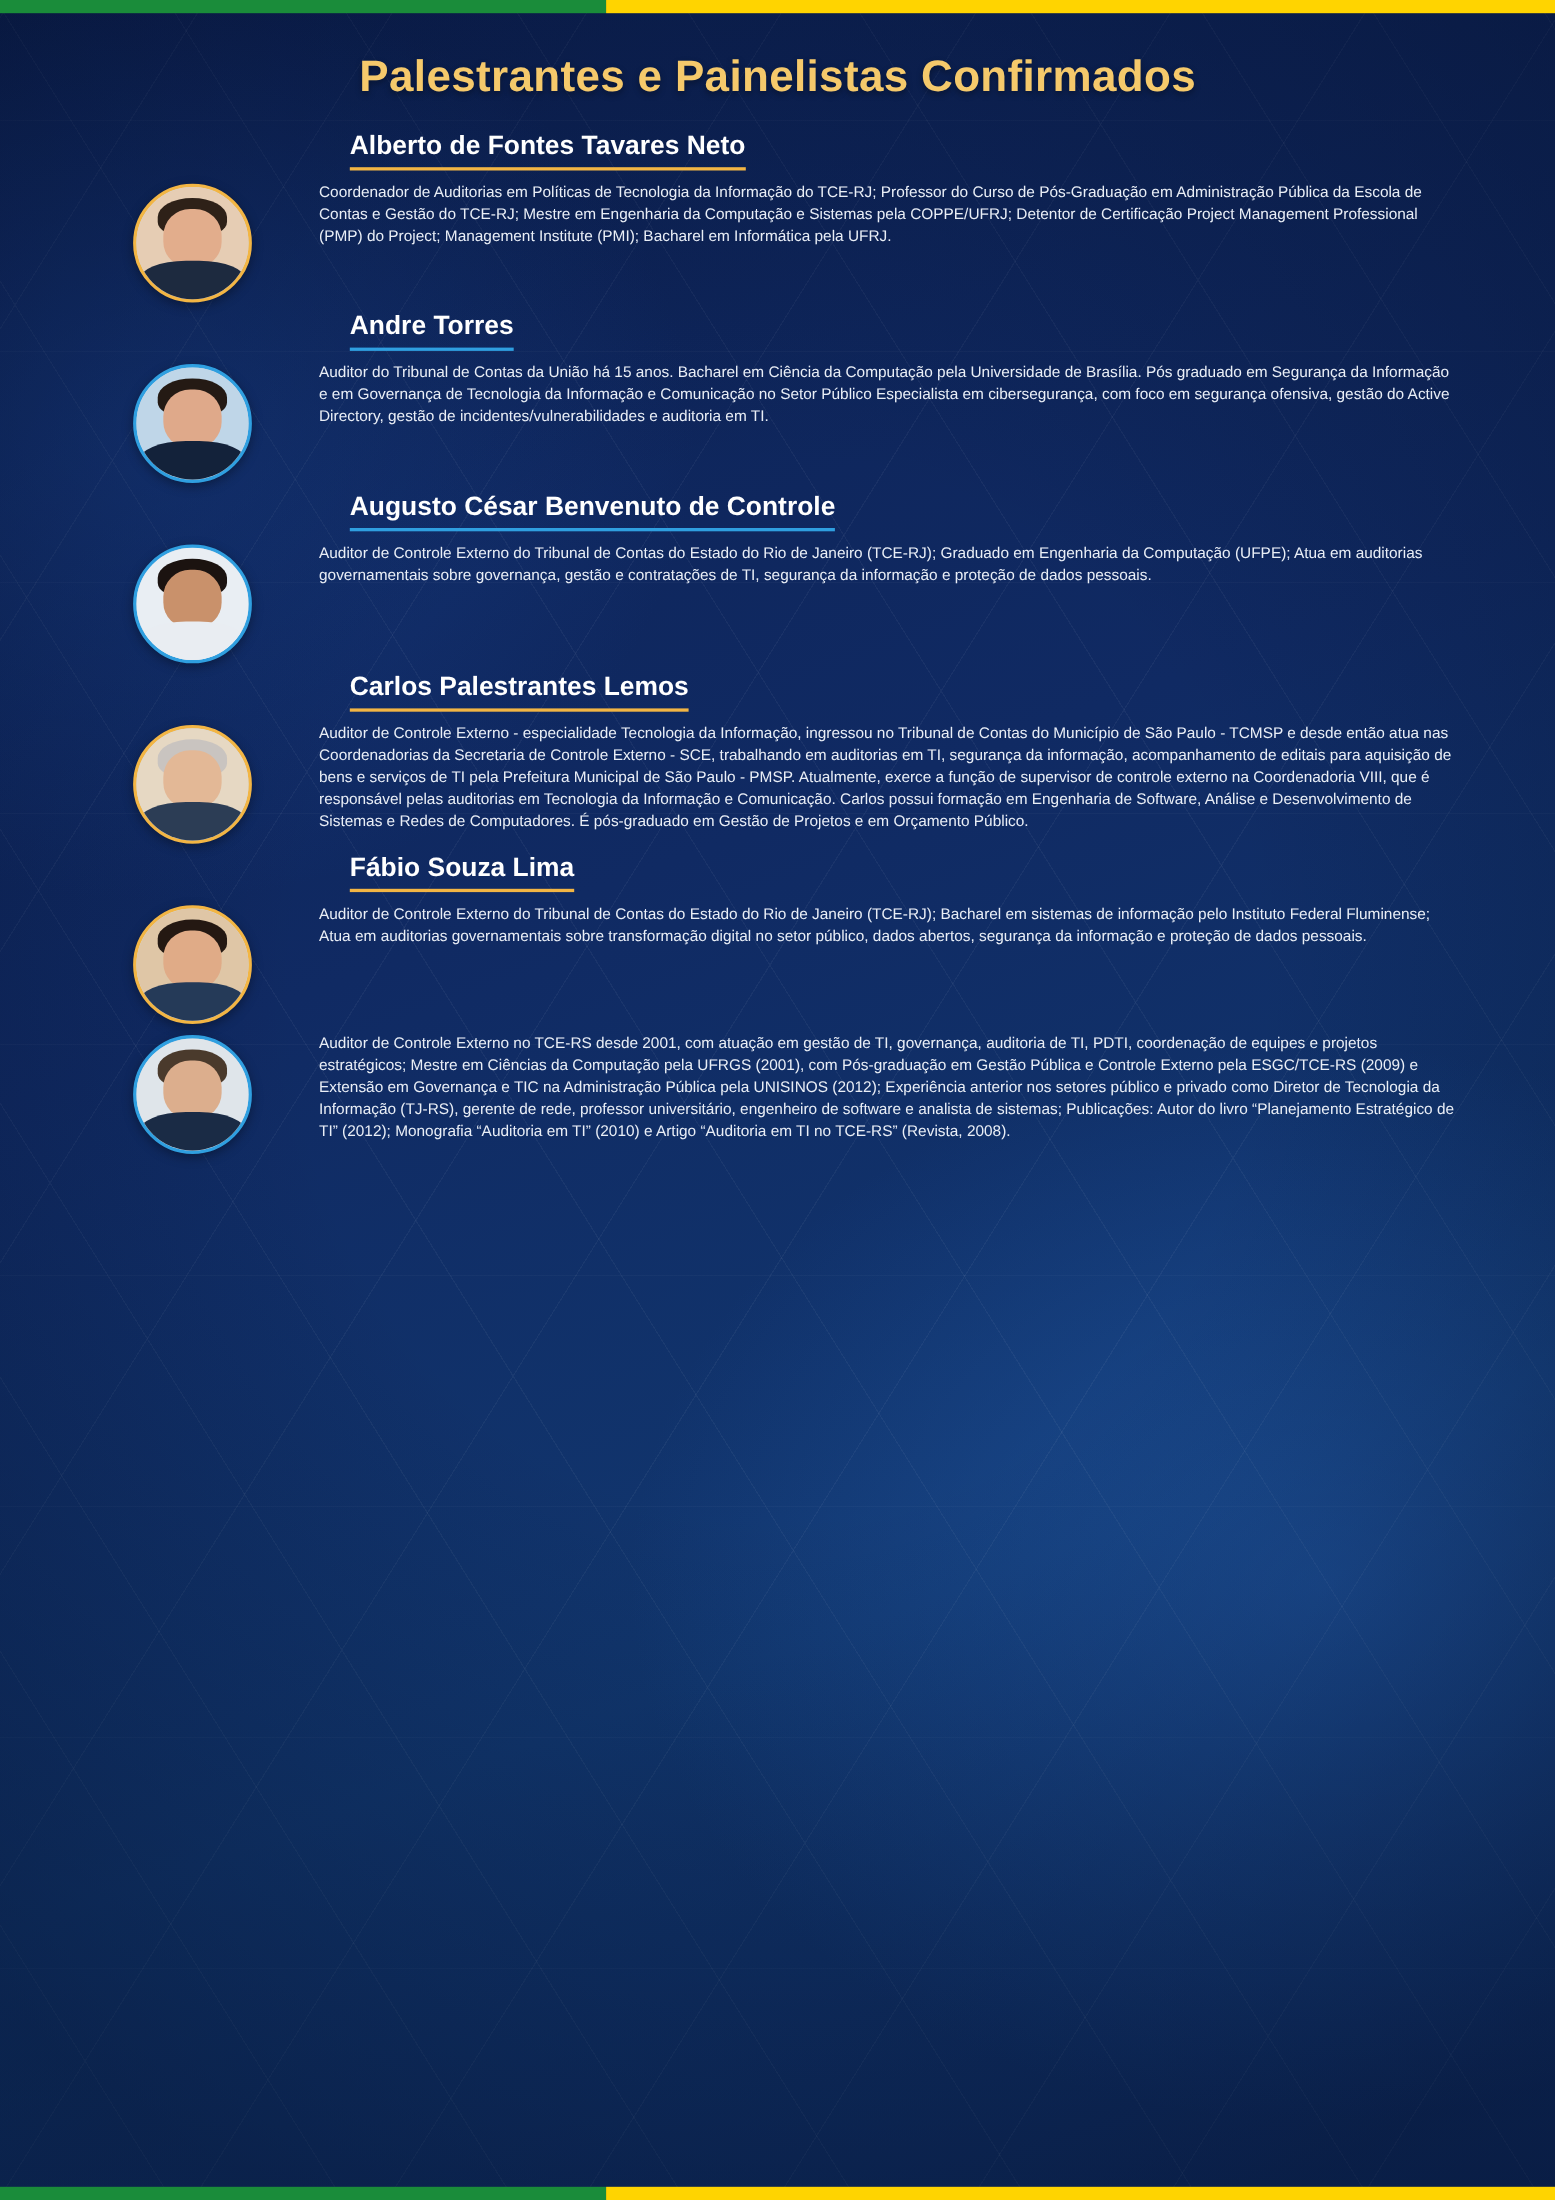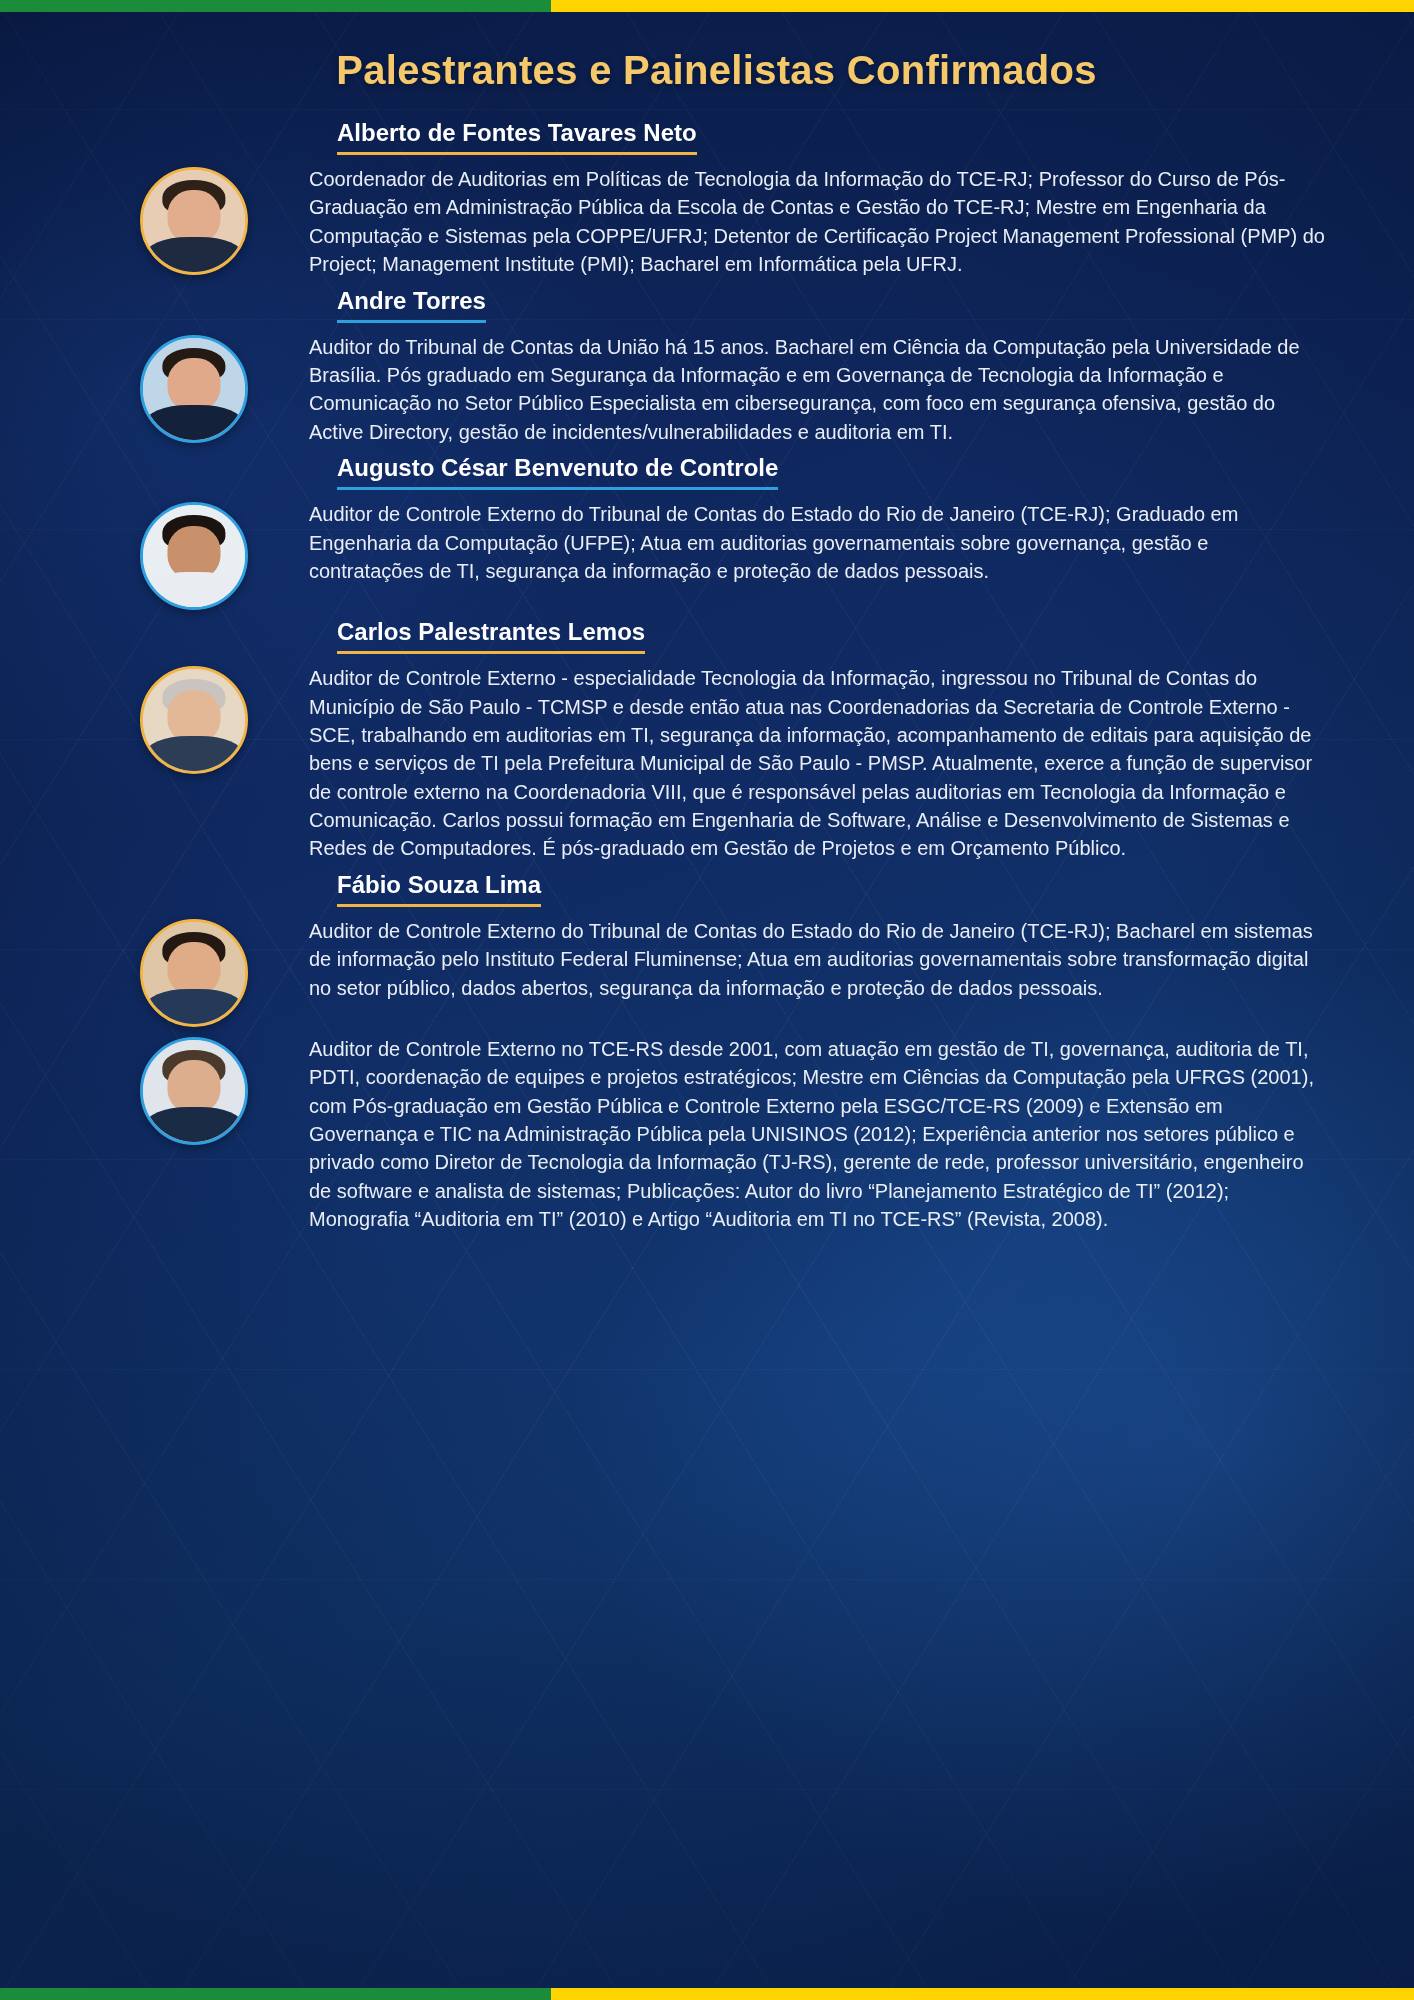--- a/index.html
+++ b/index.html
@@ -11,21 +11,20 @@
   }
   #page {
     position: relative;
     width: 1414px;
     height: 2000px;
     overflow: hidden;
     background:
       radial-gradient(ellipse 900px 700px at 85% 72%, rgba(36,96,178,0.55) 0%, rgba(13,35,87,0) 70%),
       radial-gradient(ellipse 700px 600px at 10% 20%, rgba(24,62,135,0.6) 0%, rgba(13,35,87,0) 70%),
       linear-gradient(160deg, #0c2052 0%, #102a63 40%, #11376f 70%, #0e2a5e 100%);
-    padding-left: 19px;
   }
   
   #gridlayer {
     position: absolute;
     inset: 0;
     background-image:
       repeating-linear-gradient(58deg, rgba(255,255,255,0.045) 0px, rgba(255,255,255,0.045) 1px, transparent 1px, transparent 132px),
       repeating-linear-gradient(-58deg, rgba(255,255,255,0.045) 0px, rgba(255,255,255,0.045) 1px, transparent 1px, transparent 150px),
       repeating-linear-gradient(0deg, rgba(255,255,255,0.028) 0px, rgba(255,255,255,0.028) 1px, transparent 1px, transparent 210px);
     pointer-events: none;
@@ -122,21 +121,21 @@
     border-radius: 44% 44% 0 0;
     background: var(--cloth, #21304a);
   }
   .bg {
     position: absolute; inset: 0;
     background: var(--bg, #dfe6ee);
   }
   .sp-text {
     flex: 1;
     color: #e9eef6;
-    font-size: 20px;
+    font-size: 14px;
     line-height: 1.42;
     padding-right: 28px;
     padding-top: 0;
   }
 </style>
 </head>
 <body>
 
 <div id="page">
   <div id="gridlayer"></div>

